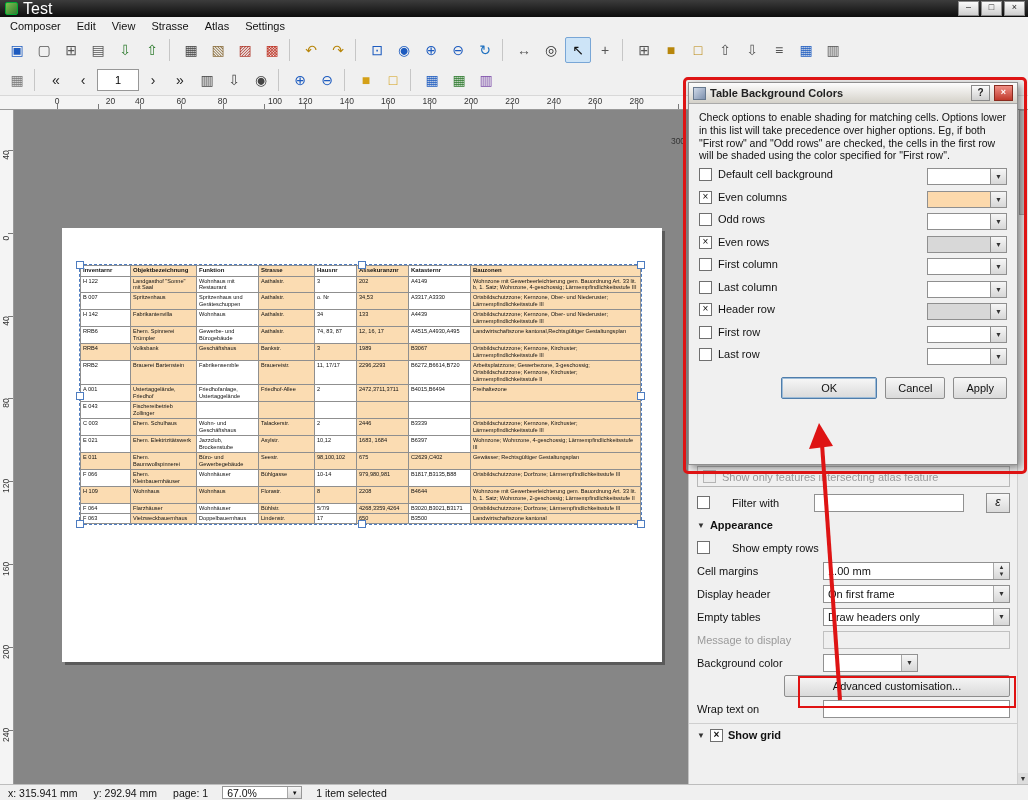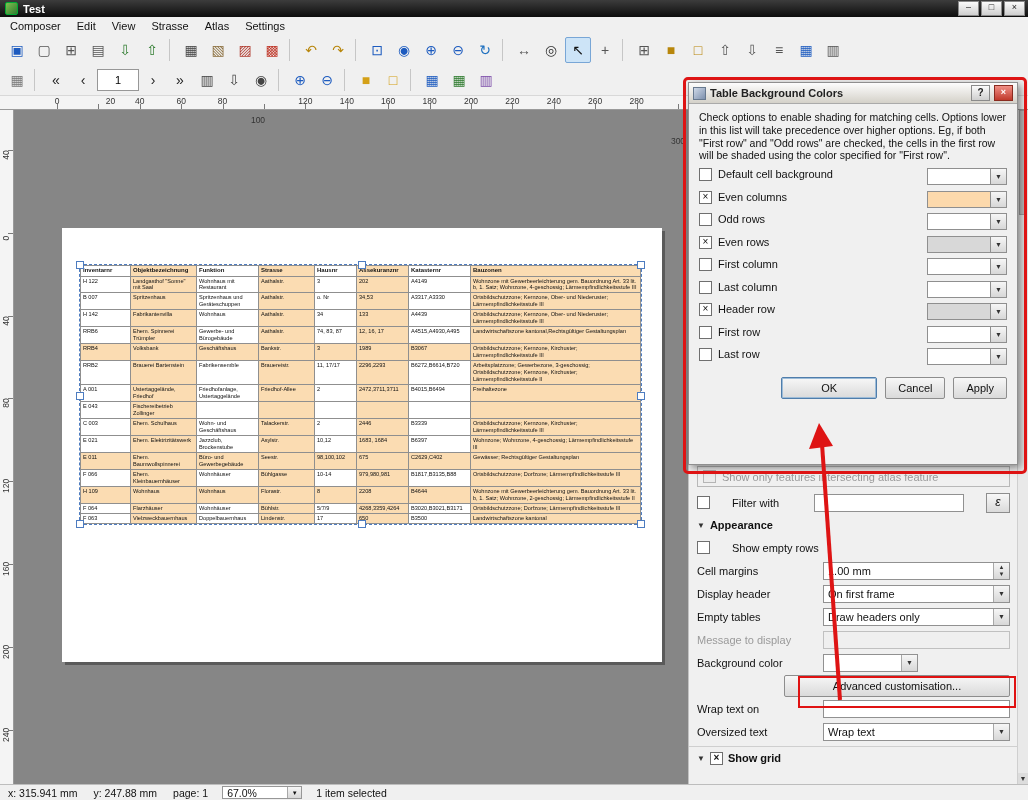--- a/index.html
+++ b/index.html
@@ -2,21 +2,21 @@
 <html><head>
 <meta charset="utf-8">
 <style>
   html,body{margin:0;padding:0}
   body{width:1028px;height:800px;position:relative;overflow:hidden;
        font-family:"Liberation Sans",sans-serif;background:#f0f0f0;font-size:11px;color:#111}
   
   .titlebar{position:absolute;left:0;top:0;width:100%;height:17px;
     background:linear-gradient(#3c3c3c,#0d0d0d);color:#fff;display:flex;align-items:center;z-index:40}
   .appicon{width:11px;height:11px;margin:0 5px;background:linear-gradient(135deg,#7ec14f,#2f7a2f);border:1px solid #0a3;border-radius:2px}
-  .titletext{font-size:11px;font-weight:bold}
+  .titletext{font-size:16px;font-weight:normal}
   .winbtns{margin-left:auto;display:flex;gap:2px;padding-right:3px}
   .winbtn{width:19px;height:13px;background:linear-gradient(#fbfbfb,#cfcfcf);border:1px solid #8a8a8a;
     font-size:9px;line-height:11px;text-align:center;color:#222}
   .menubar{position:absolute;left:0;top:17px;width:100%;height:18px;background:#f0f0f0;
     border-bottom:1px solid #dcdcdc;display:flex;align-items:center;padding-left:2px;z-index:40}
   .menu-item{padding:2px 8px;font-size:11px}
   .toolbar{position:absolute;left:0;width:100%;height:30px;background:#f0f0f0;border-bottom:1px solid #d8d8d8;
     display:flex;align-items:center;padding-left:4px;gap:1px;z-index:40}
   #toolbar1{top:35px}#toolbar2{top:65px}
   .ticon{width:24px;height:24px;border:1px solid transparent;border-radius:2px;display:flex;
@@ -282,21 +282,21 @@
     <span class="hlabel" style="left: 57px;">0</span>
     <span class="htick" style="left: 57px;"></span>
     <span class="hlabel" style="left: 98.4px; margin-left: 12px;">20</span>
     <span class="htick" style="left: 98.4px;"></span>
     <span class="hlabel" style="left: 139.8px;">40</span>
     <span class="htick" style="left: 139.8px;"></span>
     <span class="hlabel" style="left: 181.2px;">60</span>
     <span class="htick" style="left: 181.2px;"></span>
     <span class="hlabel" style="left: 222.6px;">80</span>
     <span class="htick" style="left: 222.6px;"></span>
-    <span class="hlabel" style="left: 258px; margin-top: 19px;">100</span>
+    <span class="hlabel" style="left: 275px;">100</span>
     <span class="htick" style="left: 264px;"></span>
     <span class="hlabel" style="left: 305.4px;">120</span>
     <span class="htick" style="left: 305.4px;"></span>
     <span class="hlabel" style="left: 346.8px;">140</span>
     <span class="htick" style="left: 346.8px;"></span>
     <span class="hlabel" style="left: 388.2px;">160</span>
     <span class="htick" style="left: 388.2px;"></span>
     <span class="hlabel" style="left: 429.6px;">180</span>
     <span class="htick" style="left: 429.6px;"></span>
     <span class="hlabel" style="left: 471px;">200</span>
@@ -576,27 +576,20 @@
     </span>
     <span style="flex:1"></span>
   </div>
   <div class="prow">
     <span class="btn advbtn">Advanced customisation...</span>
   </div>
   <div class="prow">
     <span class="plabel">Wrap text on</span>
     <span class="input"></span>
   </div>
-  <div class="prow">
-    <span class="plabel">Oversized text</span>
-    <span class="combo">
-      <span>Wrap text</span>
-      <span class="arrow">▼</span>
-    </span>
-  </div>
   <div class="divider"></div>
   <div class="sechdr">
     <span class="tri">▼</span>
     <span class="cb"><span>×</span></span>
     <span>Show grid</span>
   </div>
 </div>
 
 <div class="vscroll">
   <span class="sarrow" style="top:0">▲</span>
@@ -699,20 +692,20 @@
 
 <div class="redbox" style="left:798px;top:676px;width:214px;height:28px"></div>
 
 <svg class="arrow-svg" viewBox="0 0 90 292">
   <line x1="52" y1="280" x2="34" y2="24" stroke="#de1414" stroke-width="4"></line>
   <polygon points="31,3 21,29 45,26" fill="#de1414"></polygon>
 </svg>
 
 <div class="statusbar">
   <span class="stseg">x: 315.941 mm</span>
-  <span class="stseg">y: 247.88 mm</span>
+  <span class="stseg">y: 292.94 mm</span>
   <span class="stseg">page: 1</span>
   <span class="zoomcombo">
     <span>67.0%</span>
     <span class="arrow">▼</span>
   </span>
   <span class="stseg">1 item selected</span>
 </div>
 
 </body></html>

